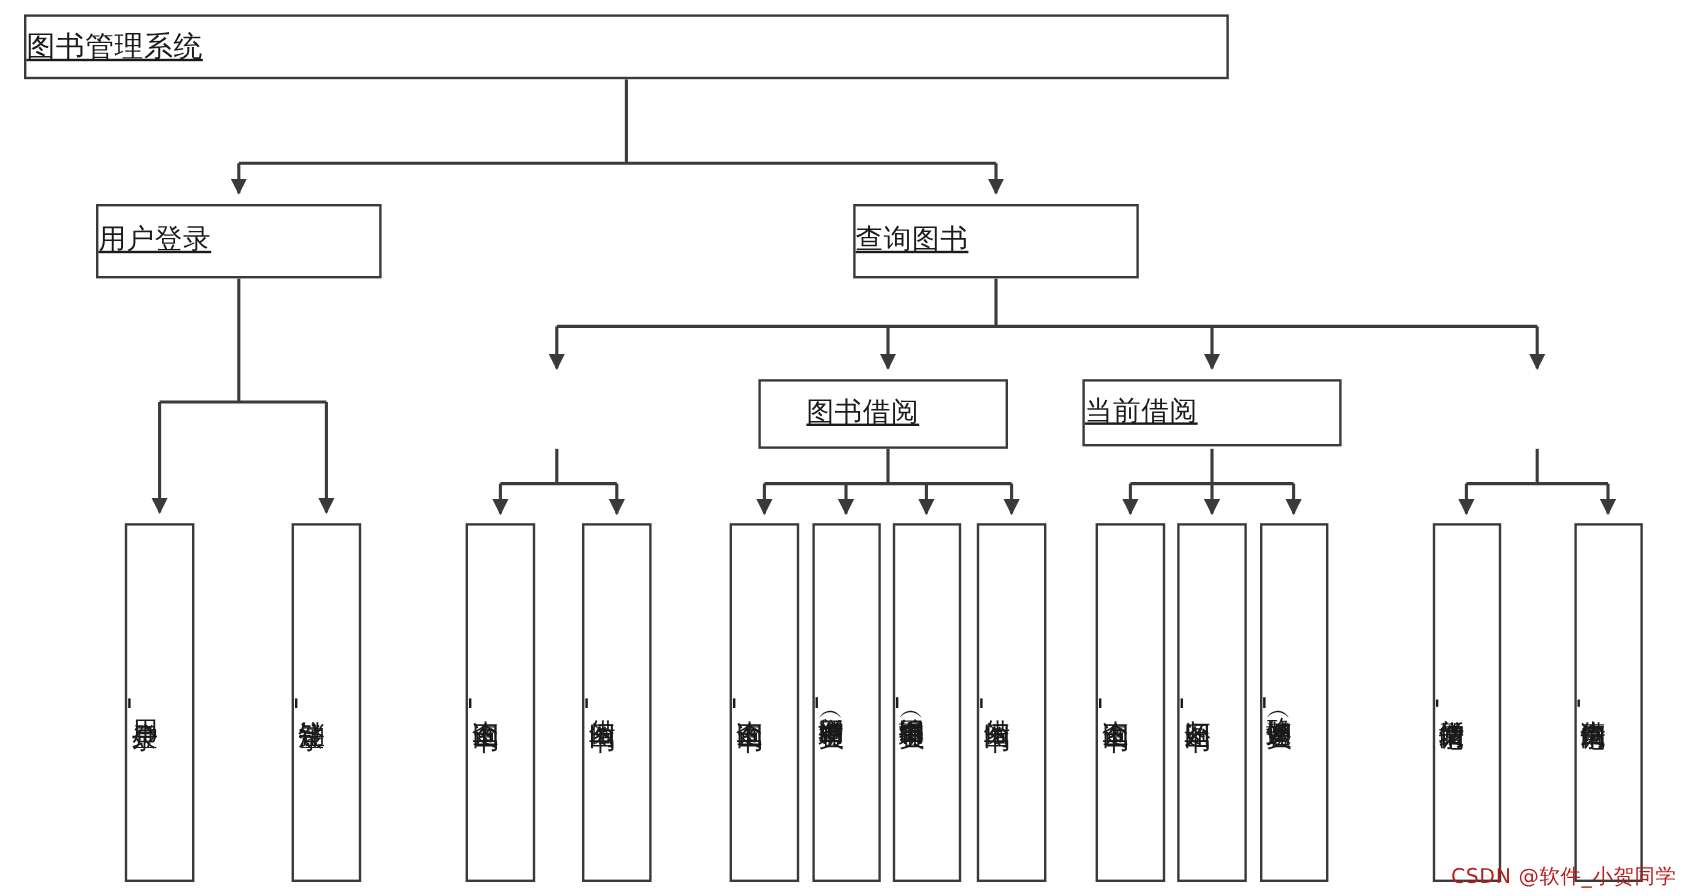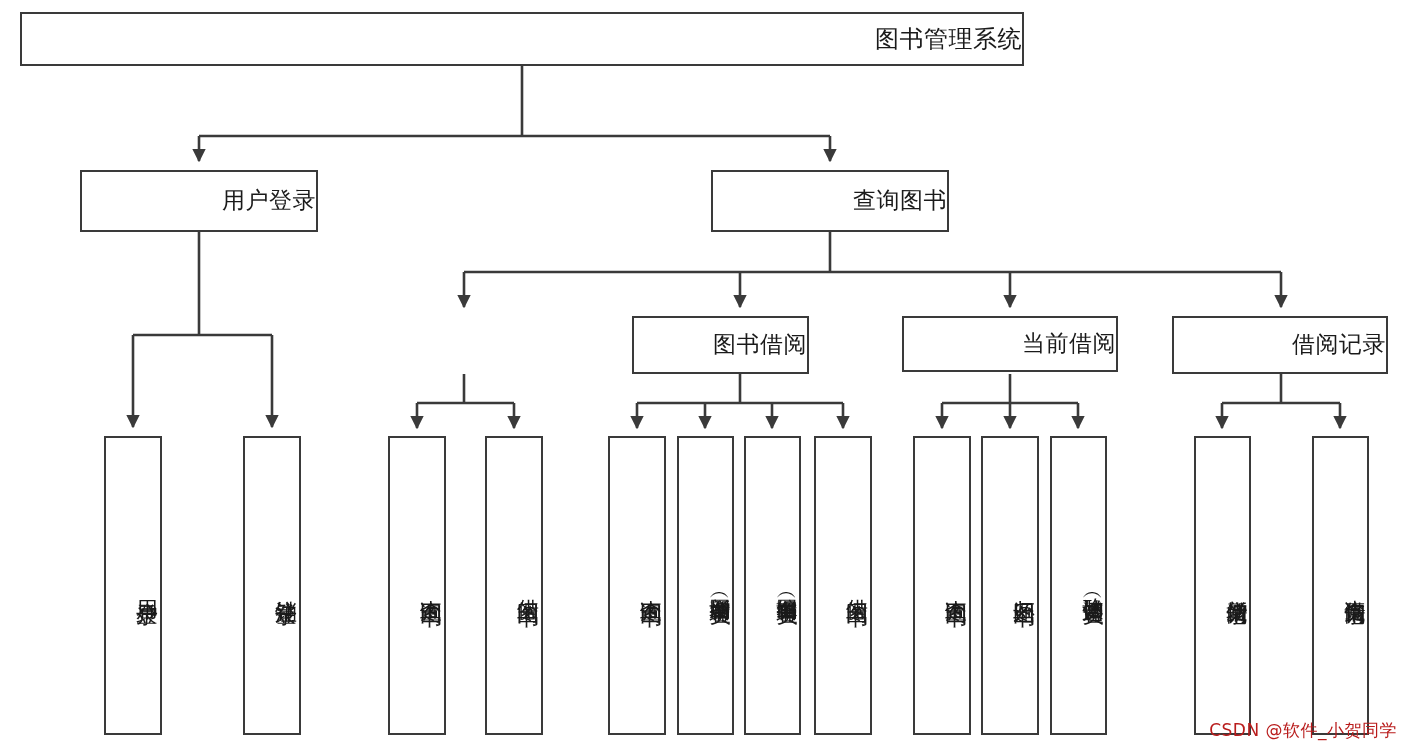--- a/index.html
+++ b/index.html
@@ -25,22 +25,23 @@
     width: 1405px;
     height: 747px;
   }
   .node {
     position: absolute;
     box-sizing: border-box;
     background: #ffffff;
     border: 2px solid #3a3a3a;
     display: flex;
     align-items: center;
-    justify-content: flex-end;
+    justify-content: flex-start;
     color: #1a1a1a;
+    text-decoration: underline;
   }
   .node-label {
     display: block;
     text-align: center;
     letter-spacing: 0.5px;
     white-space: nowrap;
   }
   
   .node.horiz .node-label {
     font-size: 23px;
@@ -138,29 +139,26 @@
     <span class="node-label">图书管理系统</span>
   </div>
 
   <div class="node horiz" style="left:80px; top:170px; width:238px; height:62px;">
     <span class="node-label">用户登录</span>
   </div>
   <div class="node horiz" style="left:711px; top:170px; width:238px; height:62px;">
     <span class="node-label">查询图书</span>
   </div>
 
-  <div class="node horiz" style="left:632px; top:316px; width:177px; height:58px;">
+  <div class="node horiz" style="left:632px; top:316px; width:208px; height:58px;padding-left:38px;">
     <span class="node-label">图书借阅</span>
   </div>
   <div class="node horiz" style="left:902px; top:316px; width:216px; height:56px;">
     <span class="node-label">当前借阅</span>
   </div>
-  <div class="node horiz" style="left:1172px; top:316px; width:216px; height:58px;">
-    <span class="node-label">借阅记录</span>
-  </div>
 
   <div class="node vert" style="left:104px; top:436px; width:58px; height:299px;">
     <span class="node-label">用户登录</span>
   </div>
   <div class="node vert" style="left:243px; top:436px; width:58px; height:299px;">
     <span class="node-label">注销登录</span>
   </div>
 
   <div class="node vert" style="left:388px; top:436px; width:58px; height:299px;">
     <span class="node-label">查询图书</span>

